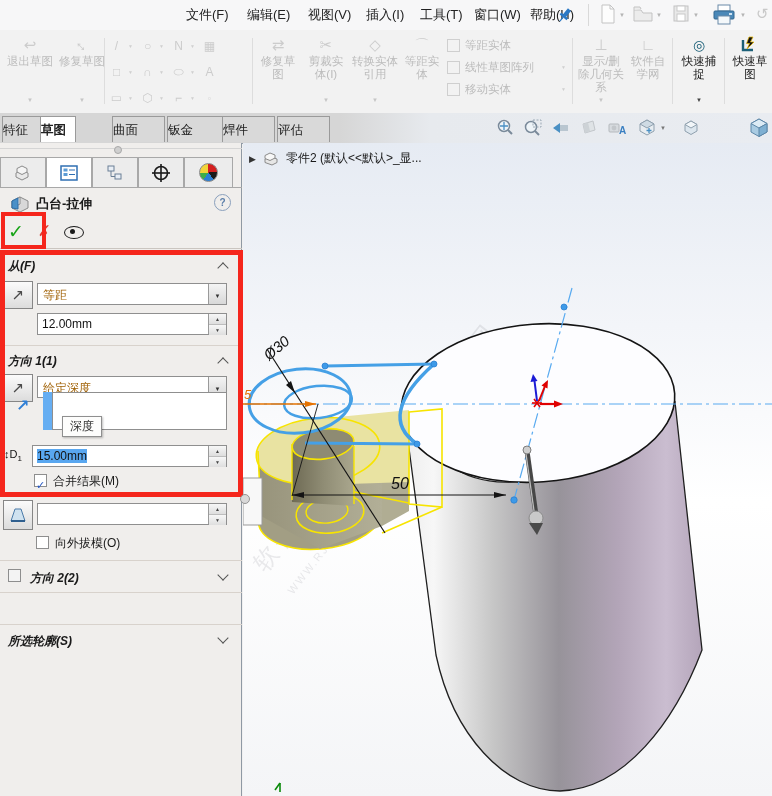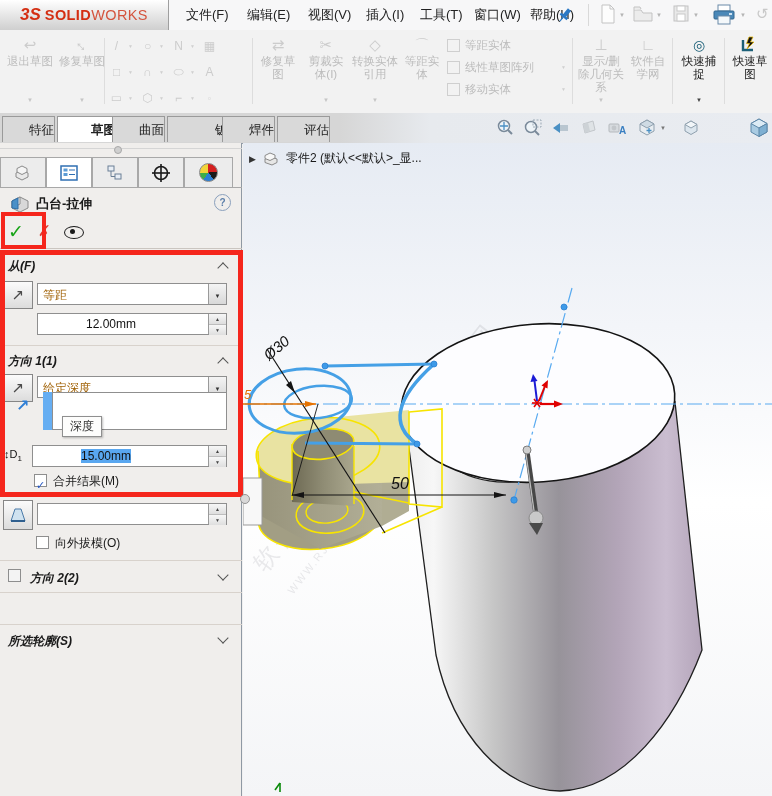--- a/index.html
+++ b/index.html
@@ -31,21 +31,21 @@
   .srow{display:flex;align-items:center;gap:3px;height:20px;}
   .sico{width:17px;text-align:center;font-size:12px;color:#cccccc;}
   .sdd{font-size:5px;color:#d0d0d0;width:8px;}
   .stack3{position:absolute;left:447px;top:7px;width:122px;display:flex;flex-direction:column;gap:6px;}
   .stk{display:flex;align-items:center;gap:5px;font-size:11.5px;color:#bcbcbc;height:16px;}
   .mi{width:11px;height:11px;border:1px solid #cfcfcf;flex:0 0 auto;}
   .stk .sdd{margin-left:auto;}
 
   
   #tabstrip{position:absolute;left:0;top:113px;width:772px;height:30px;background:linear-gradient(to right,#d6d6d6 0,#d6d6d6 340px,#e7eaee 430px,#e9ecf1 100%);border-bottom:1px solid #97a0aa;}
-  .tab{position:absolute;top:3px;height:26px;line-height:26px;text-align:right;font-size:12.5px;color:#222;background:#d9d9d9;border:1px solid #9a9a9a;border-bottom:none;box-sizing:border-box;}
+  .tab{position:absolute;top:3px;height:26px;line-height:26px;text-align:left;font-size:12.5px;color:#222;background:#d9d9d9;border:1px solid #9a9a9a;border-bottom:none;box-sizing:border-box;}
   .tab.active{background:#ffffff;font-weight:bold;}
   .hud{position:absolute;top:4px;width:22px;height:22px;display:flex;align-items:center;justify-content:center;}
   .hudd{position:absolute;top:12px;font-size:6px;color:#777;}
 
   
   #panel{position:absolute;left:0;top:143px;width:242px;height:653px;background:#f0eeec;border-right:1px solid #8f99a4;box-sizing:border-box;}
   #panel-grip{position:absolute;left:114px;top:146px;width:6px;height:6px;border-radius:50%;background:#cfcfcf;border:1px solid #a8a8a8;}
   .ptab{position:absolute;top:157px;height:31px;width:46px;background:#ececec;border:1px solid #a8a8a8;box-sizing:border-box;display:flex;align-items:center;justify-content:center;}
   .ptab.active{background:#ffffff;border-bottom:1px solid #ffffff;}
   #ptab-underline{position:absolute;left:0;top:187px;width:242px;height:1px;background:#a8a8a8;}
@@ -63,21 +63,21 @@
   .chev{position:absolute;left:219px;width:7px;height:7px;border-right:1.8px solid #555;border-bottom:1.8px solid #555;}
   .chev.up{top:8px;transform:rotate(-135deg);}
   .chev.dn{top:3px;transform:rotate(45deg);}
   .dirbtn{position:absolute;left:3px;width:30px;height:28px;background:linear-gradient(#fbfbfb,#dcdcdc);border:1px solid #868686;box-sizing:border-box;text-align:center;}
   .dirbtn .ar{font-size:15px;color:#4a4a4a;line-height:26px;}
   .combo{position:absolute;left:37px;width:190px;height:22px;background:#ffffff;border:1px solid #8f8f8f;box-sizing:border-box;}
   .combo .cv{position:absolute;left:5px;top:3px;font-size:12px;color:#a16207;}
   .combo .cb{position:absolute;right:0;top:0;width:17px;height:20px;background:linear-gradient(#f4f4f4,#d8d8d8);border-left:1px solid #9a9a9a;text-align:center;}
   .combo .cb span{font-size:6px;color:#333;line-height:20px;}
   .spin{position:absolute;left:37px;width:190px;height:22px;background:#ffffff;border:1px solid #8f8f8f;box-sizing:border-box;}
-  .spin .sv{position:absolute;left:4px;top:3px;font-size:12px;color:#111;margin-left:44px;}
+  .spin .sv{position:absolute;left:4px;top:3px;font-size:12px;color:#111;}
   .spin .sv.sel{background:#59a7f0;}
   .spbx{position:absolute;right:0;top:0;width:17px;height:20px;border-left:1px solid #9a9a9a;}
   .spbx .u,.spbx .d{position:absolute;left:0;width:17px;height:10px;background:linear-gradient(#f7f7f7,#dedede);text-align:center;font-size:5px;color:#444;line-height:10px;}
   .spbx .u{top:0;border-bottom:1px solid #bdbdbd;}
   .spbx .d{top:11px;}
   .cbx{position:absolute;width:13px;height:13px;background:#fff;border:1px solid #8e8e8e;box-sizing:border-box;text-align:center;}
   .cbx .ck{font-size:11px;line-height:11px;color:#2456c4;font-weight:bold;}
   .cbl{position:absolute;font-size:12px;color:#1a1a1a;}
   .pdiv{position:absolute;left:0;width:242px;height:1px;background:#d8d2cc;}
   #selbox-strip{position:absolute;left:43px;top:392px;width:9px;height:38px;background:#66aef2;}
@@ -97,25 +97,20 @@
   #tree-arrow{font-size:9px;color:#333;}
   #tree-label{font-size:12px;color:#1a1a1a;}
   svg text{font-family:"Liberation Sans","DejaVu Sans",sans-serif;}
 </style>
 </head>
 <body>
 
 <div id="app">
 
   <div id="menubar">
-    <div id="logo">
-      <span class="dsmark">3S</span>
-      <span class="brand1">SOLID</span>
-      <span class="brand2">WORKS</span>
-    </div>
     <span class="menu-item" style="left:186px">文件(F)</span>
     <span class="menu-item" style="left:247px">编辑(E)</span>
     <span class="menu-item" style="left:308px">视图(V)</span>
     <span class="menu-item" style="left:366px">插入(I)</span>
     <span class="menu-item" style="left:420px">工具(T)</span>
     <span class="menu-item" style="left:474px">窗口(W)</span>
     <span class="menu-item" style="left:530px">帮助(H)</span>
     <span id="pin-icon">
       <svg width="14" height="16">
           <g transform="rotate(40 7 8)">
@@ -264,21 +259,21 @@
             <path d="M2,5 L2,15 L12,15" fill="none" stroke="#1c6078" stroke-width="2.4"></path>
             <polygon points="8,2 12,2 9.5,7 13,7 6,14 8.5,8.5 5.5,8.5" fill="#111" stroke="#e7b800" stroke-width="0.7"></polygon>
           </svg>
       </span>
       <span class="tbl">快速草图</span>
     </div>
   </div>
 
   <div id="tabstrip">
     <span class="tab" style="left:2px;width:53px">特征</span>
-    <span class="tab active" style="left:57px;width:60px">草图</span>
+    <span class="tab active" style="left:40px;width:36px">草图</span>
     <span class="tab" style="left:112px;width:53px">曲面</span>
     <span class="tab" style="left:167px;width:74px">钣金</span>
     <span class="tab" style="left:222px;width:53px">焊件</span>
     <span class="tab" style="left:277px;width:53px">评估</span>
 
     <span class="hud" style="left:494px">
       <svg width="20" height="20">
           <circle cx="9" cy="8" r="5.5" fill="#eef4f8" stroke="#7a8globalsa" stroke-width="0"></circle>
           <circle cx="9" cy="8" r="5.5" fill="#eef4f8" stroke="#7a8a9a" stroke-width="1.5"></circle>
           <line x1="13" y1="12" x2="17" y2="16" stroke="#7a8a9a" stroke-width="2"></line>

